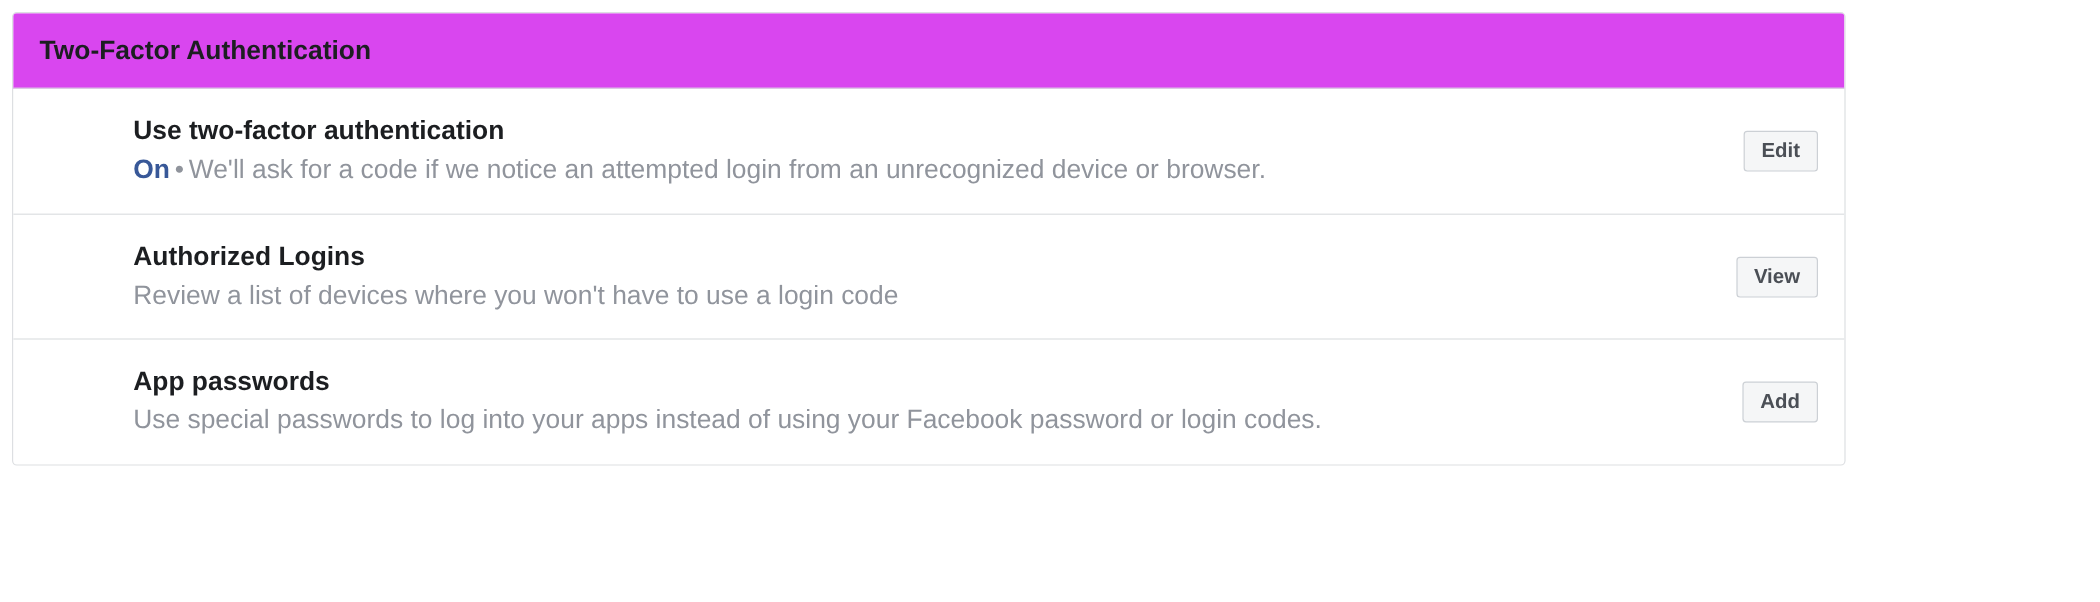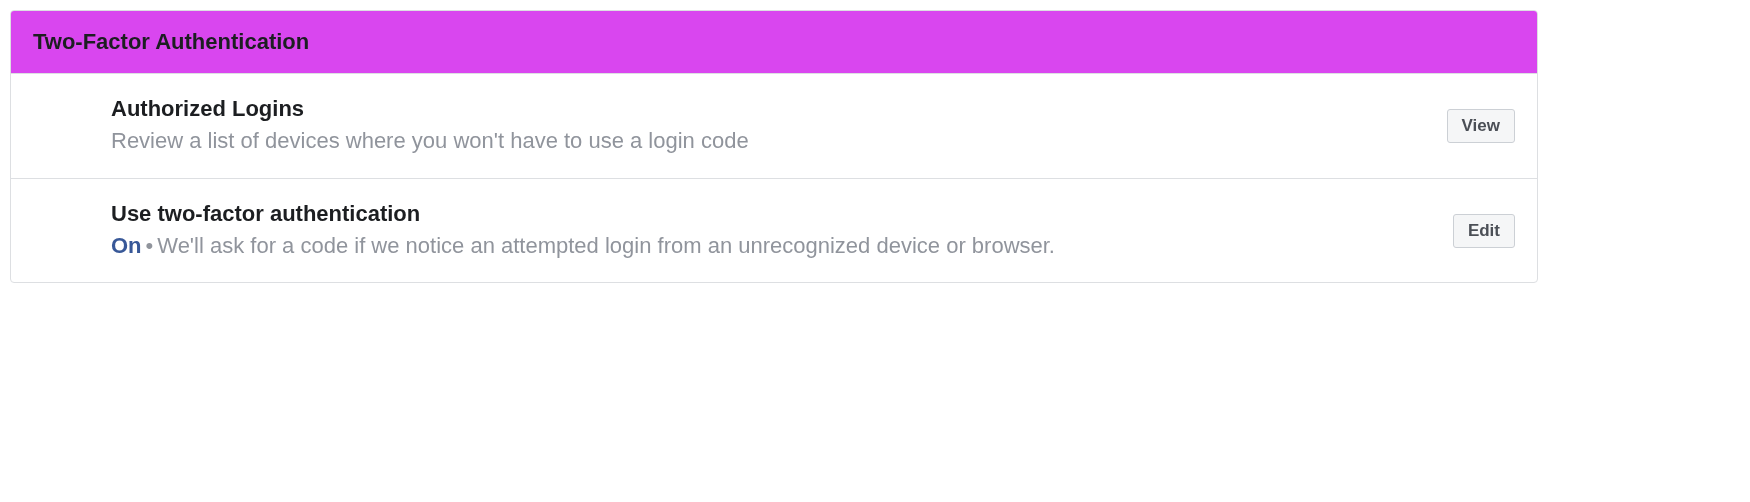--- a/index.html
+++ b/index.html
@@ -80,33 +80,42 @@
 </head>
 <body>
 
 <div class="panel">
   <div class="panel-header">
     <div class="panel-header-title">Two-Factor Authentication</div>
   </div>
 
   <div class="row">
     <div class="row-content">
+      <div class="row-title">Use two-factor authentication</div>
+      <div class="row-desc">
+        <span class="status-on">On</span><span class="dot-sep">•</span><span>We'll ask for a code if we notice an attempted login from an unrecognized device or browser.</span>
+      </div>
+    </div>
+    <div class="row-action">
+      <button class="btn">Edit</button>
+    </div>
+  </div>
+
+  <div class="row">
+    <div class="row-content">
       <div class="row-title">Authorized Logins</div>
       <div class="row-desc">Review a list of devices where you won't have to use a login code</div>
     </div>
     <div class="row-action">
       <button class="btn">View</button>
     </div>
   </div>
 
   <div class="row">
     <div class="row-content">
-      <div class="row-title">Use two-factor authentication</div>
-      <div class="row-desc">
-        <span class="status-on">On</span><span class="dot-sep">•</span><span>We'll ask for a code if we notice an attempted login from an unrecognized device or browser.</span>
-      </div>
+      <div class="row-title">App passwords</div>
+      <div class="row-desc">Use special passwords to log into your apps instead of using your Facebook password or login codes.</div>
     </div>
     <div class="row-action">
-      <button class="btn">Edit</button>
+      <button class="btn">Add</button>
     </div>
   </div>
-
 </div>
 
 </body></html>

